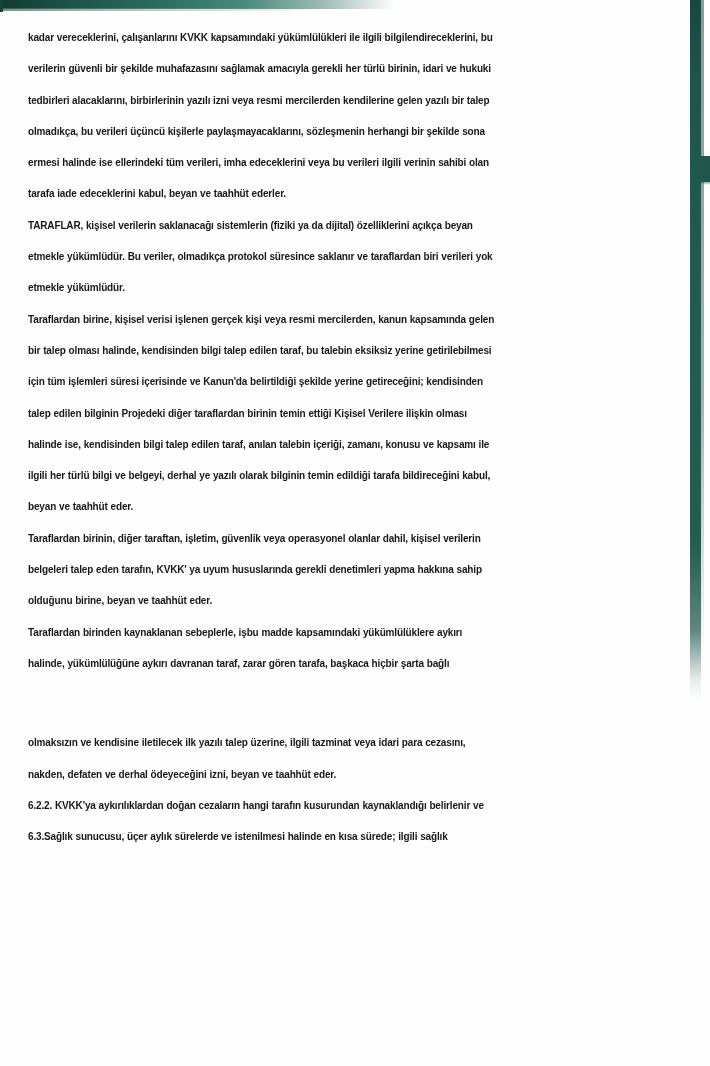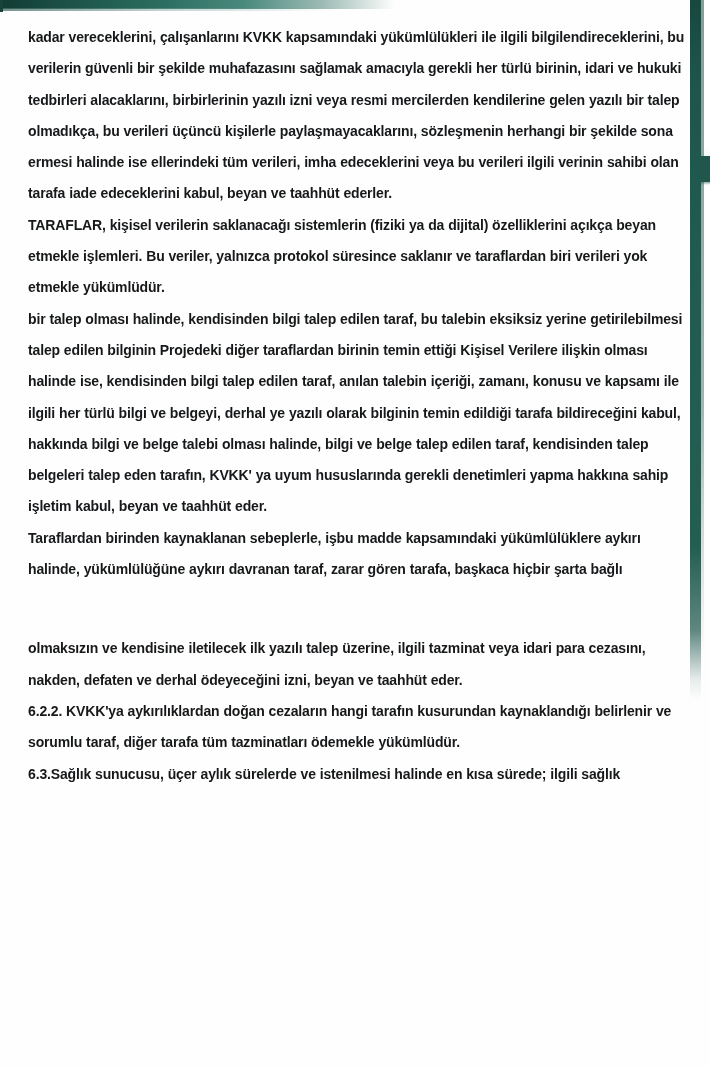--- a/index.html
+++ b/index.html
@@ -116,21 +116,21 @@
     position: absolute;
     left: 0;
     top: 0;
     width: 710px;
     z-index: 2;
   }
   .para {
     margin: 0;
     padding: 0 22px 0 28px;
     color: #16181a;
-    font-size: 14px;
+    font-size: 10px;
     line-height: 31.3px;
     text-align: left;
     font-weight: 600;
     letter-spacing: -0.15px;
     word-spacing: 0.2px;
     -webkit-font-smoothing: antialiased;
   }
   .para.first { padding-top: 22px; }
   .gap-block { height: 48px; }
   .para .ln { display: block; white-space: nowrap; }
@@ -153,45 +153,47 @@
       <p class="para first">
         <span class="ln">kadar vereceklerini, çalışanlarını KVKK kapsamındaki yükümlülükleri ile ilgili bilgilendireceklerini, bu</span>
         <span class="ln">verilerin güvenli bir şekilde muhafazasını sağlamak amacıyla gerekli her türlü birinin, idari ve hukuki</span>
         <span class="ln">tedbirleri alacaklarını, birbirlerinin yazılı izni veya resmi mercilerden kendilerine gelen yazılı bir talep</span>
         <span class="ln">olmadıkça, bu verileri üçüncü kişilerle paylaşmayacaklarını, sözleşmenin herhangi bir şekilde sona</span>
         <span class="ln">ermesi halinde ise ellerindeki tüm verileri, imha edeceklerini veya bu verileri ilgili verinin sahibi olan</span>
         <span class="ln">tarafa iade edeceklerini kabul, beyan ve taahhüt ederler.</span>
       </p>
       <p class="para">
         <span class="ln">TARAFLAR, kişisel verilerin saklanacağı sistemlerin (fiziki ya da dijital) özelliklerini açıkça beyan</span>
-        <span class="ln">etmekle işlemleri. Bu veriler, yalnızca protokol süresince saklanır ve taraflardan biri verileri yok</span>
+        <span class="ln">etmekle yükümlüdür. Bu veriler, olmadıkça protokol süresince saklanır ve taraflardan biri verileri yok</span>
         <span class="ln">etmekle yükümlüdür.</span>
       </p>
       <p class="para">
+        <span class="ln">Taraflardan birine, kişisel verisi işlenen gerçek kişi veya resmi mercilerden, kanun kapsamında gelen</span>
         <span class="ln">bir talep olması halinde, kendisinden bilgi talep edilen taraf, bu talebin eksiksiz yerine getirilebilmesi</span>
+        <span class="ln">için tüm işlemleri süresi içerisinde ve Kanun'da belirtildiği şekilde yerine getireceğini; kendisinden</span>
         <span class="ln">talep edilen bilginin Projedeki diğer taraflardan birinin temin ettiği Kişisel Verilere ilişkin olması</span>
         <span class="ln">halinde ise, kendisinden bilgi talep edilen taraf, anılan talebin içeriği, zamanı, konusu ve kapsamı ile</span>
         <span class="ln">ilgili her türlü bilgi ve belgeyi, derhal ye yazılı olarak bilginin temin edildiği tarafa bildireceğini kabul,</span>
+        <span class="ln">beyan ve taahhüt eder.</span>
       </p>
       <p class="para">
-        <span class="ln">hakkında bilgi ve belge talebi olması halinde, bilgi ve belge talep edilen taraf, kendisinden talep</span>
+        <span class="ln">Taraflardan birinin, diğer taraftan, işletim, güvenlik veya operasyonel olanlar dahil, kişisel verilerin</span>
         <span class="ln">belgeleri talep eden tarafın, KVKK' ya uyum hususlarında gerekli denetimleri yapma hakkına sahip</span>
-        <span class="ln">işletim kabul, beyan ve taahhüt eder.</span>
+        <span class="ln">olduğunu birine, beyan ve taahhüt eder.</span>
       </p>
       <p class="para">
         <span class="ln">Taraflardan birinden kaynaklanan sebeplerle, işbu madde kapsamındaki yükümlülüklere aykırı</span>
         <span class="ln">halinde, yükümlülüğüne aykırı davranan taraf, zarar gören tarafa, başkaca hiçbir şarta bağlı</span>
       </p>
       <div class="gap-block"></div>
       <p class="para">
         <span class="ln">olmaksızın ve kendisine iletilecek ilk yazılı talep üzerine, ilgili tazminat veya idari para cezasını,</span>
         <span class="ln">nakden, defaten ve derhal ödeyeceğini izni, beyan ve taahhüt eder.</span>
       </p>
       <p class="para">
         <span class="ln">6.2.2. KVKK'ya aykırılıklardan doğan cezaların hangi tarafın kusurundan kaynaklandığı belirlenir ve</span>
-        <span class="ln">sorumlu taraf, diğer tarafa tüm tazminatları ödemekle yükümlüdür.</span>
       </p>
       <p class="para">
         <span class="ln">6.3.Sağlık sunucusu, üçer aylık sürelerde ve istenilmesi halinde en kısa sürede; ilgili sağlık</span>
       </p>
     </div>
 
 </div>
 
 </body></html>

